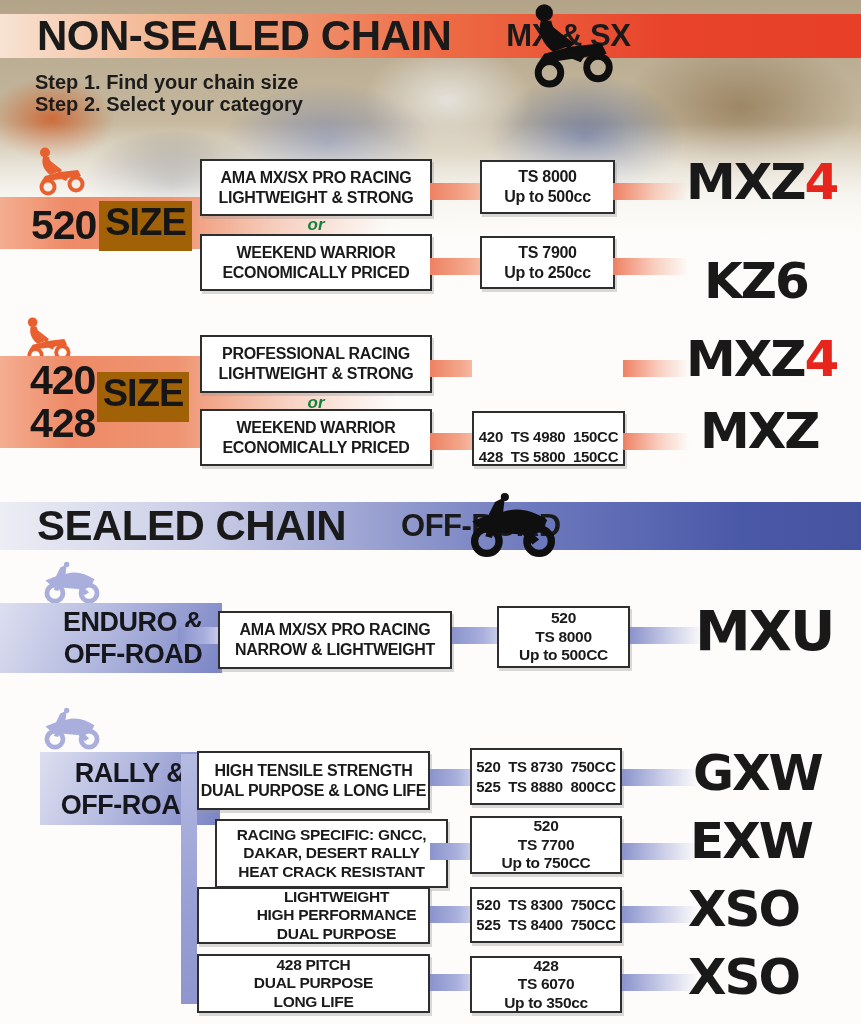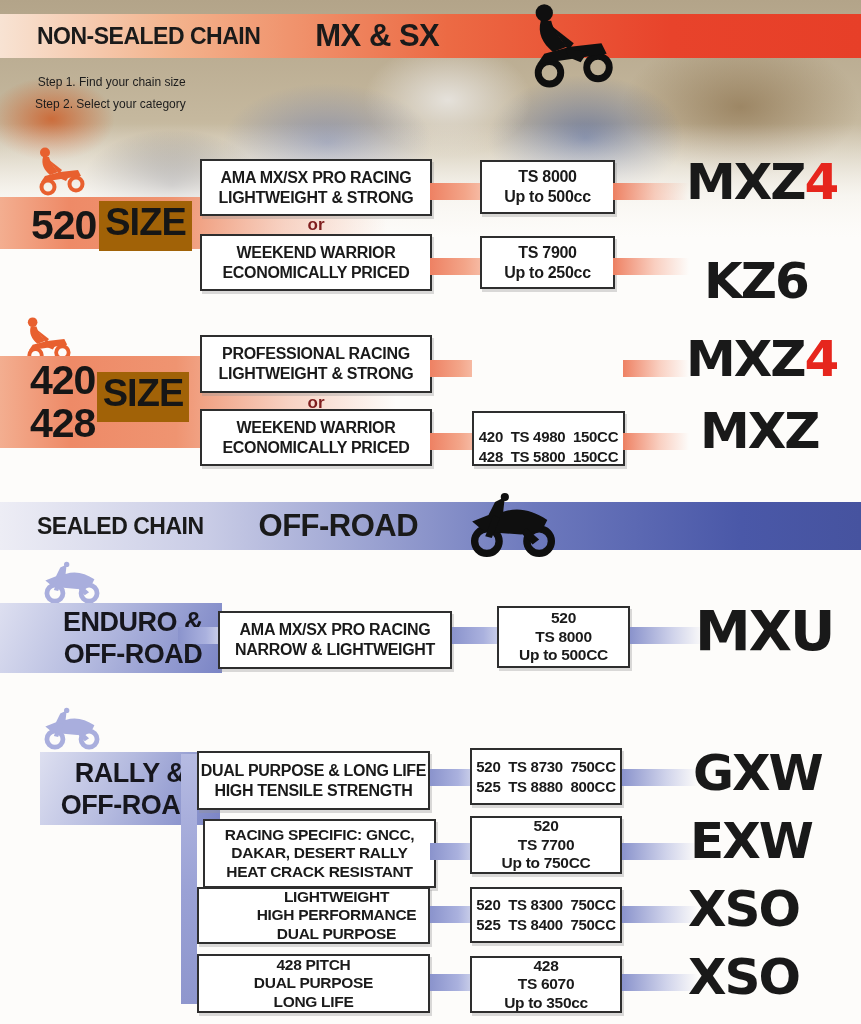--- a/index.html
+++ b/index.html
@@ -19,25 +19,25 @@
       linear-gradient(180deg,#b3a489 0%,#c5b89e 50%,#dcd4c1 78%,#f1ecdf 100%);}
   .photo::after{content:"";position:absolute;inset:0;
     background:linear-gradient(180deg,rgba(253,252,250,0) 52%,rgba(253,252,250,.8) 82%,#fdfcfa 100%);}
 
   
   .banner{position:absolute;left:0;width:861px;display:flex;align-items:center;}
   .banner-orange{top:14px;height:44px;
     background:linear-gradient(90deg,#f8e3d3 0%,#f3b38d 20%,#ec6a44 52%,#e8432b 78%,#e73f28 100%);}
   .banner-blue{top:502px;height:48px;
     background:linear-gradient(90deg,#ededf5 0%,#c9cce6 24%,#6d79bd 62%,#4a58a8 86%,#46539f 100%);}
-  .banner-title{font-size:23px;font-weight:bold;letter-spacing:-.5px;margin-left:37px;white-space:nowrap;}
+  .banner-title{font-size:42px;font-weight:bold;letter-spacing:-.5px;margin-left:37px;white-space:nowrap;}
   .banner-tag{font-size:31px;font-weight:bold;letter-spacing:-.5px;margin-left:55px;white-space:nowrap;}
 
   
-  .steps{position:absolute;left:35px;top:71px;font-weight:normal;font-size:12px;line-height:22px;color:#1c1c1c;text-align:right;}
+  .steps{position:absolute;left:35px;top:71px;font-weight:bold;font-size:20px;line-height:22px;color:#1c1c1c;}
 
   
   .band-orange{position:absolute;left:0;
     background:linear-gradient(90deg,#f3ae90 0%,#ee8a67 16%,#ef9471 40%,rgba(241,160,130,.45) 66%,rgba(241,160,130,0) 90%);}
   .size-num{position:absolute;font-size:41px;font-weight:bold;letter-spacing:-1px;color:#161616;}
   .size-white{position:absolute;background:#a16207;display:flex;align-items:flex-start;justify-content:center;
     font-size:38px;font-weight:bold;letter-spacing:-1px;color:#161616;}
 
   
   .dbox{position:absolute;background:#ffffff;border:2.5px solid #2e2e2e;box-sizing:border-box;
@@ -60,21 +60,21 @@
   .lblock{position:absolute;left:0;display:flex;flex-direction:column;align-items:center;justify-content:center;
     font-size:27px;font-weight:bold;letter-spacing:-.5px;color:#16161d;
     background:linear-gradient(115deg,#dddff0 0%,#b4badf 45%,#7a84c5 100%);}
   .lblock .lb-ln{line-height:32px;}
 
   
   .model{position:absolute;font-family:"DejaVu Sans",sans-serif;font-weight:bold;font-size:50px;
     letter-spacing:-2px;color:#191919;white-space:nowrap;}
   .model .accent{color:#e6261d;}
 
-  .or-sep{position:absolute;left:200px;width:232px;text-align:center;font-weight:bold;font-size:17px;color:#7f1d1d;}
+  .or-sep{position:absolute;left:200px;width:232px;text-align:center;font-weight:bold;font-size:17px;color:#15803d;font-style:italic;}
 
   
   .icon{position:absolute;}
   .icon svg{width:100%;height:100%;display:block;}
 </style>
 </head>
 <body>
 
 <svg width="0" height="0" style="position:absolute">
   <defs>
@@ -226,32 +226,32 @@
         <use href="#side-bike"></use>
       </svg>
   </div>
   <div class="lblock" style="top:752px;width:180px;height:73px;margin-left:40px;">
     <span class="lb-ln">RALLY &amp;</span>
     <span class="lb-ln">OFF-ROAD</span>
   </div>
   <div class="vbar"></div>
 
   <div class="dbox" style="left:197px;top:751px;width:233px;height:59px;">
+    <span class="ln">HIGH TENSILE STRENGTH</span>
     <span class="ln">DUAL PURPOSE &amp; LONG LIFE</span>
-    <span class="ln">HIGH TENSILE STRENGTH</span>
   </div>
   <div class="conn b-solid" style="left:430px;top:769px;width:40px;"></div>
   <div class="dbox" style="left:470px;top:748px;width:152px;height:57px;">
     <span class="ln ln-pre" style="font-size:15px;">520  TS 8730  750CC</span>
     <span class="ln ln-pre" style="font-size:15px;">525  TS 8880  800CC</span>
   </div>
   <div class="conn b-fade" style="left:622px;top:769px;width:76px;"></div>
   <div class="model" style="left:693px;top:744px;"><span>GXW</span></div>
 
-  <div class="dbox" style="left:203px;top:819px;width:233px;height:69px;">
+  <div class="dbox" style="left:215px;top:819px;width:233px;height:69px;">
     <span class="ln-sm">RACING SPECIFIC: GNCC,</span>
     <span class="ln-sm">DAKAR, DESERT RALLY</span>
     <span class="ln-sm">HEAT CRACK RESISTANT</span>
   </div>
   <div class="conn b-solid" style="left:430px;top:843px;width:40px;"></div>
   <div class="dbox" style="left:470px;top:816px;width:152px;height:58px;">
     <span class="ln-sm">520</span>
     <span class="ln-sm">TS 7700</span>
     <span class="ln-sm">Up to 750CC</span>
   </div>

